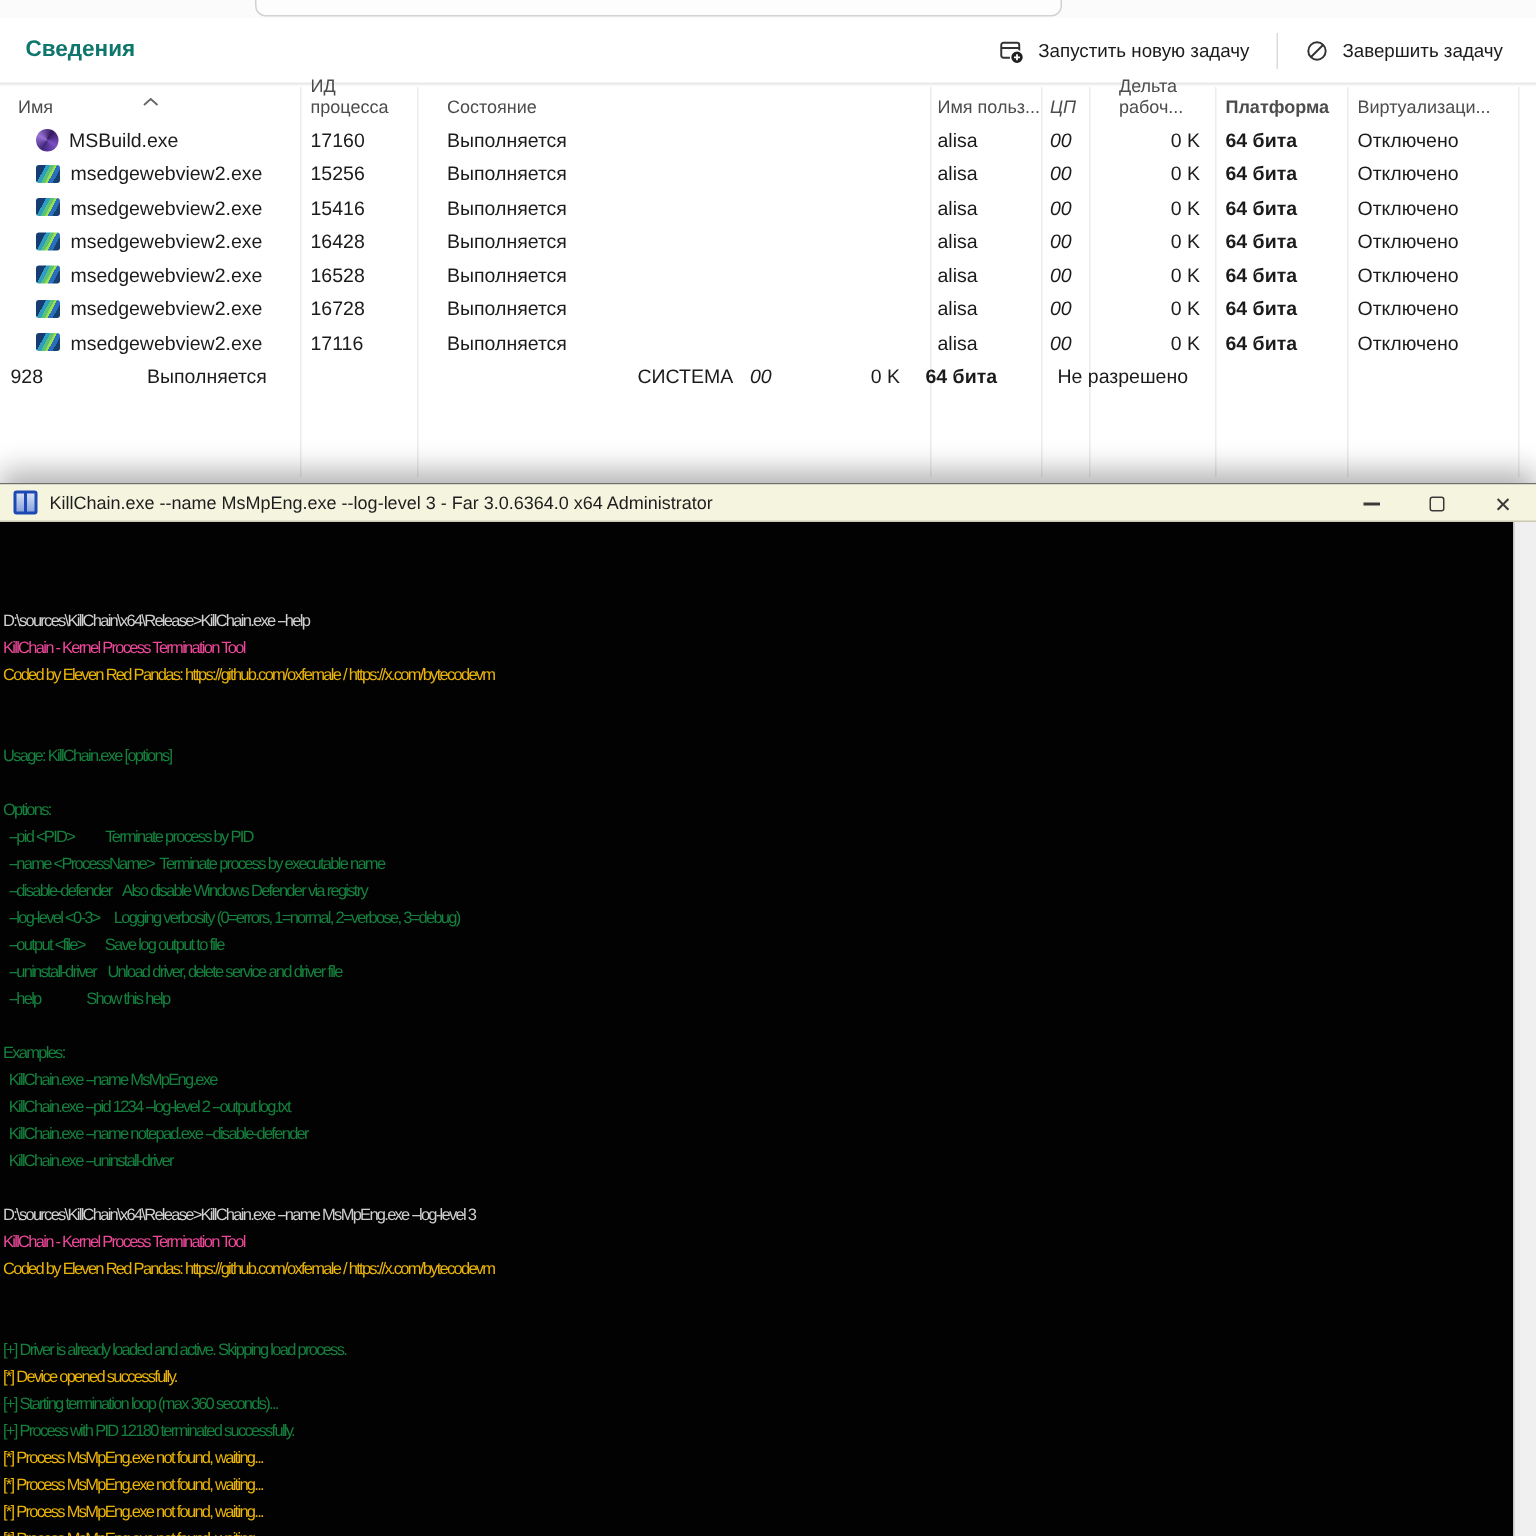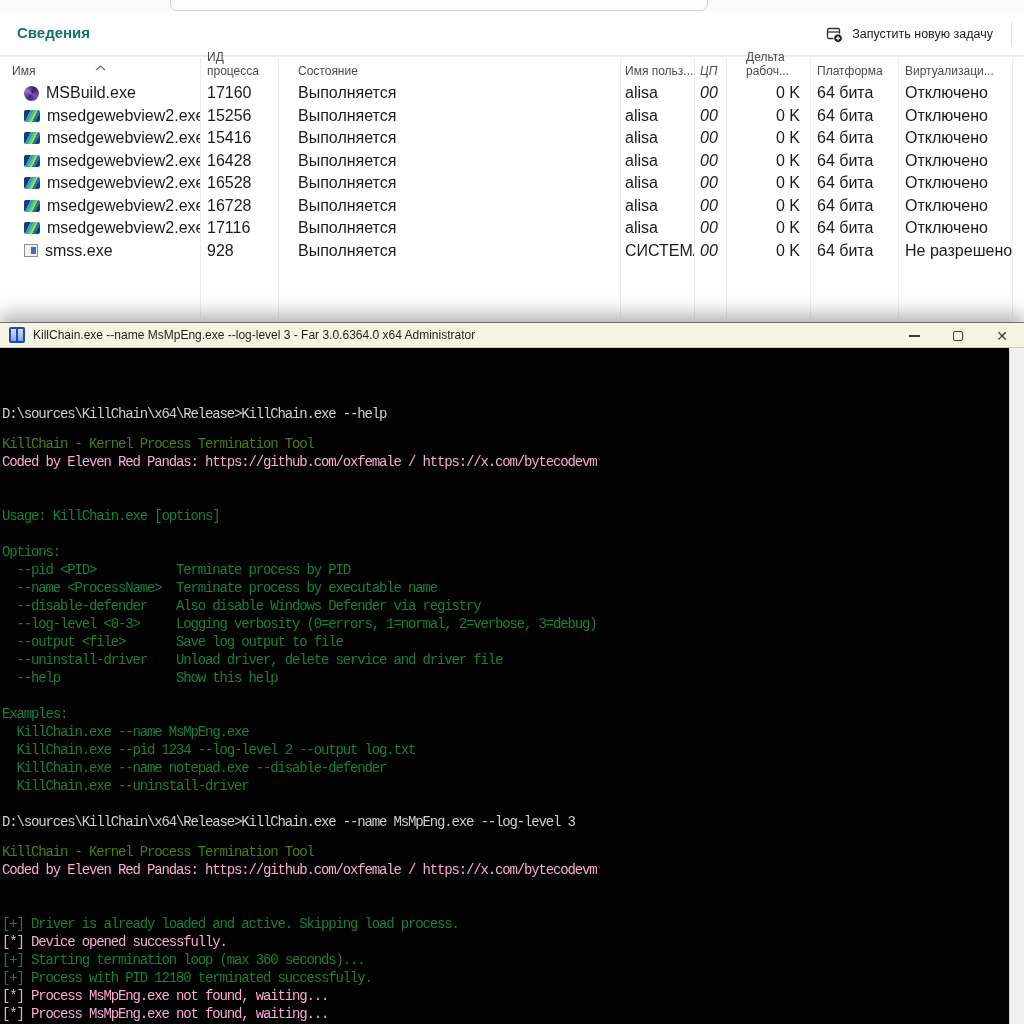--- a/index.html
+++ b/index.html
@@ -21,30 +21,30 @@
   .tm-btn svg { display:block; }
 
   
   .tm-table { position:absolute; left:0; top:56px; width:1024px; height:266px; background:#fff; }
   .col-divider { position:absolute; top:2px; width:1px; height:260px; background:#ececec; }
   .thead { position:absolute; left:0; top:0; width:1024px; height:26px; border-top:1px solid #f0f0f0;
     display:flex; font-size:12px; color:#4c4c4c; }
   .th { display:flex; align-items:flex-end; padding-bottom:4px;margin-top:17px; }
   .sort-caret { position:absolute; left:95px; top:3px; }
   .tbody { position:absolute; left:0; top:26px; width:1024px; }
-  .row { display:flex; height:22.5px; align-items:center; font-size:16px; color:#1b1b1b; }
+  .row { display:flex; height:22.5px; align-items:center; font-size:13px; color:#1b1b1b; }
   .cell { display:flex; align-items:center; height:100%; overflow:hidden; white-space:nowrap; }
   .w-name { width:200px; padding-left:24px; }  .th.w-name { padding-left:12px; }
   .w-pid { width:78px; padding-left:7px; }
   .w-state { width:342px; padding-left:20px; }
   .w-user { width:74px; padding-left:5px; }
   .w-cpu { width:32px; padding-left:6px;font-style:italic; }
   .w-delta { width:84px; justify-content:flex-end; padding-right:10px; }
   .th.w-delta { justify-content:flex-start; padding-left:20px; }
-  .w-platform { width:88px; padding-left:7px; }
+  .w-platform { width:88px; padding-left:7px;font-weight:bold; }
   .w-virt { width:114px; padding-left:7px; }
 
   .picon { width:16px; height:14px; margin-right:7px; flex:0 0 auto; }
   .picon.msbuild { width:15px; height:15px; border-radius:50%;
     background:conic-gradient(from 120deg, #7c50c2, #42267f, #9a74d6, #34195f, #7c50c2); }
   .picon.webview2 { height:12px; border-radius:2px;
     background:linear-gradient(118deg,#173c73 0 30%,#2e9fc0 30% 43%,#5cc376 43% 55%,#9adf4e 55% 63%,#2a6fbe 63% 78%,#17406f 78% 100%); }
   .picon.smss { width:14px; height:13px; border:1px solid #8f8f8f; background:#f2f2f2; position:relative; }
   .picon.smss::after { content:""; position:absolute; right:1px; top:2px; width:5px; height:7px; background:#3f6fc4; }
 
@@ -58,25 +58,25 @@
   .far-icon .fp { width:5px; height:12px; background:linear-gradient(#d5e0f5,#89a3dc); }
   .cw-title { font-size:12px; color:#1e1e1e; }
   .cw-controls { position:absolute; right:0; top:0; height:25px; display:flex; align-items:center; }
   .cw-btn { width:44px; height:25px; display:flex; align-items:center; justify-content:center; color:#3a3a3a; }
   .glyph-min { width:11px; height:2px; background:#3a3a3a; }
   .glyph-max { width:10px; height:10px; border:1.5px solid #3a3a3a; border-radius:2px; }
   .glyph-close { font-size:14px; line-height:1; color:#3a3a3a; }
 
   .cw-client { position:absolute; left:0; top:25px; width:1024px; height:677px; display:flex; }
   .screen { flex:1 1 auto; background:#020202; padding:57px 0 0 2px; overflow:hidden;
-    font-family:Liberation Mono, monospace; font-size:14px; letter-spacing:-1.15px;
+    font-family:Liberation Sans, sans-serif; font-size:11px; letter-spacing:-1.15px;
     line-height:18px; white-space:pre; }
   .ln { min-height:18px; }
-  .ln.white { color:#cfcfcf; } .ln.red { color:#4d7c0f;margin-top:12px; }
-  .ln.cyan { color:#f9a8d4; } .ln.green { color:#15803d; }
+  .ln.white { color:#cfcfcf; } .ln.red { color:#ec4899; }
+  .ln.cyan { color:#eab308; } .ln.green { color:#15803d; }
   .cw-scrollbar { flex:0 0 15px; background:#f0f0f0; border-left:1px solid #d6d6d6; }
 </style>
 </head>
 <body>
 
 <div class="tm">
   <div class="tm-topstrip">
     <div class="search-remnant"></div>
   </div>
 
@@ -89,20 +89,29 @@
             <rect x="1.5" y="2.5" width="12" height="10" rx="1.5" fill="none" stroke="#333" stroke-width="1.3"></rect>
             <line x1="1.5" y1="6" x2="13.5" y2="6" stroke="#333" stroke-width="1.3"></line>
             <circle cx="12" cy="12.2" r="4.3" fill="#1f1f1f" stroke="#fff" stroke-width="1"></circle>
             <line x1="12" y1="10.2" x2="12" y2="14.2" stroke="#fff" stroke-width="1.2"></line>
             <line x1="10" y1="12.2" x2="14" y2="12.2" stroke="#fff" stroke-width="1.2"></line>
           </svg>
         </span>
         <span>Запустить новую задачу</span>
       </div>
       <div class="tb-divider"></div>
+      <div class="tm-btn">
+        <span>
+          <svg width="16" height="16" viewBox="0 0 16 16">
+            <circle cx="8" cy="8" r="5.8" fill="none" stroke="#333" stroke-width="1.3"></circle>
+            <line x1="4" y1="12" x2="12" y2="4" stroke="#333" stroke-width="1.3"></line>
+          </svg>
+        </span>
+        <span>Завершить задачу</span>
+      </div>
     </div>
   </div>
 
   <div class="tm-table">
     <div class="col-divider" style="left:200px"></div>
     <div class="col-divider" style="left:278px"></div>
     <div class="col-divider" style="left:620px"></div>
     <div class="col-divider" style="left:694px"></div>
     <div class="col-divider" style="left:726px"></div>
     <div class="col-divider" style="left:810px"></div>
@@ -219,24 +228,20 @@
           <div class="cell w-pid">17116</div>
           <div class="cell w-state">Выполняется</div>
           <div class="cell w-user">alisa</div>
           <div class="cell w-cpu">00</div>
           <div class="cell w-delta">0 K</div>
           <div class="cell w-platform">64 бита</div>
           <div class="cell w-virt">Отключено</div>
         </div>
 
         <div class="row">
-          <div class="cell w-name">
-            <span class="picon smss"></span>
-            <span>smss.exe</span>
-          </div>
           <div class="cell w-pid">928</div>
           <div class="cell w-state">Выполняется</div>
           <div class="cell w-user">СИСТЕМА</div>
           <div class="cell w-cpu">00</div>
           <div class="cell w-delta">0 K</div>
           <div class="cell w-platform">64 бита</div>
           <div class="cell w-virt">Не разрешено</div>
         </div>
       </div>
   </div>

